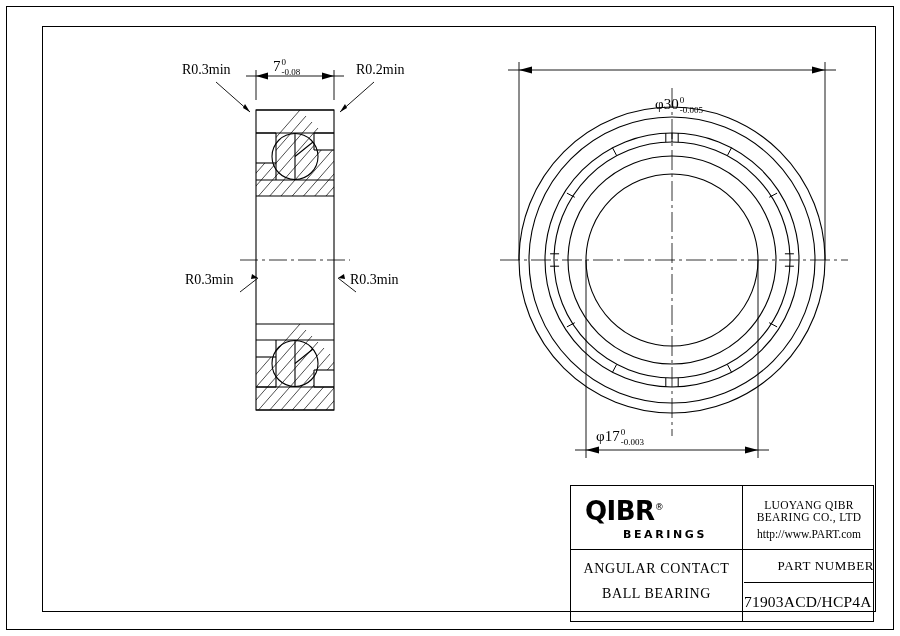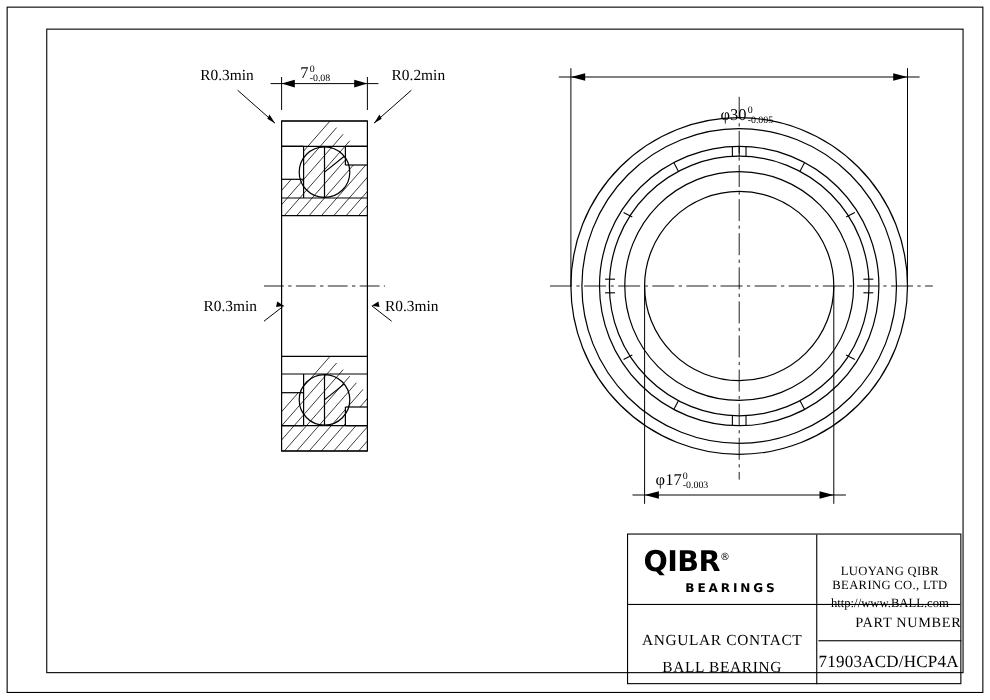--- a/index.html
+++ b/index.html
@@ -16,23 +16,23 @@
   
   .tb{position:absolute;left:570px;top:485px;width:304px;height:137px;border:1px solid #000;box-sizing:border-box;text-decoration:underline;}
   .tb .row1{position:absolute;left:0;top:0;width:100%;height:64px;border-bottom:1px solid #000;box-sizing:border-box;}
   .tb .logo{position:absolute;left:0;top:0;width:172px;height:63px;border-right:1px solid #000;box-sizing:border-box;}
   .tb .company{position:absolute;left:173px;top:0;width:130px;height:63px;box-sizing:border-box;text-align:center;}
   .tb .row2{position:absolute;left:0;top:64px;width:100%;height:72px;}
   .tb .prod{position:absolute;left:0;top:0;width:172px;height:72px;border-right:1px solid #000;box-sizing:border-box;text-align:center;}
   .tb .partwrap{position:absolute;left:173px;top:0;width:130px;height:72px;box-sizing:border-box;}
   .tb .partlabel{position:absolute;left:0;top:0;width:100%;height:33px;border-bottom:1px solid #000;box-sizing:border-box;text-align:right;}
   .tb .partno{position:absolute;left:0;top:33px;width:100%;height:38px;}
-  .company-name{font-size:11.5px;letter-spacing:.3px;margin-top:28px;text-align:center;}
+  .company-name{font-size:11.5px;letter-spacing:.3px;margin-top:13px;text-align:center;}
   .company-url{font-size:11.5px;margin-top:5px;}
-  .prod-l1{font-size:14px;margin-top:25px;letter-spacing:.6px;}
+  .prod-l1{font-size:14px;margin-top:11px;letter-spacing:.6px;}
   .prod-l2{font-size:14px;margin-top:9px;letter-spacing:.6px;}
   .part-label-txt{font-size:13px;line-height:32px;letter-spacing:.6px;}
   .part-no-txt{font-size:15.5px;line-height:37px;letter-spacing:.2px;}
   .qibr{position:absolute;left:14px;top:10px;font-family:"DejaVu Sans",sans-serif;font-weight:bold;font-size:26px;letter-spacing:-0.5px;}
   .qibr .reg{font-size:9px;vertical-align:super;font-weight:normal;}
   .qibr-sub{position:absolute;left:52px;top:42px;font-family:"DejaVu Sans",sans-serif;font-size:11px;letter-spacing:2.6px;font-weight:bold;}
 </style>
 </head>
 <body>
 
@@ -221,21 +221,21 @@
   </div>
 
   <div class="tb">
     <div class="row1">
       <div class="logo">
         <div class="qibr"><span>QIBR</span><span class="reg">®</span></div>
         <div class="qibr-sub">BEARINGS</div>
       </div>
       <div class="company">
         <div class="company-name">LUOYANG QIBR BEARING CO., LTD</div>
-        <div class="company-url">http://www.BALL.com</div>
+        <div class="company-url">http://www.PART.com</div>
       </div>
     </div>
     <div class="row2">
       <div class="prod">
         <div class="prod-l1">ANGULAR CONTACT</div>
         <div class="prod-l2">BALL BEARING</div>
       </div>
       <div class="partwrap">
         <div class="partlabel"><span class="part-label-txt">PART  NUMBER</span></div>
         <div class="partno"><span class="part-no-txt">71903ACD/HCP4A</span></div>

